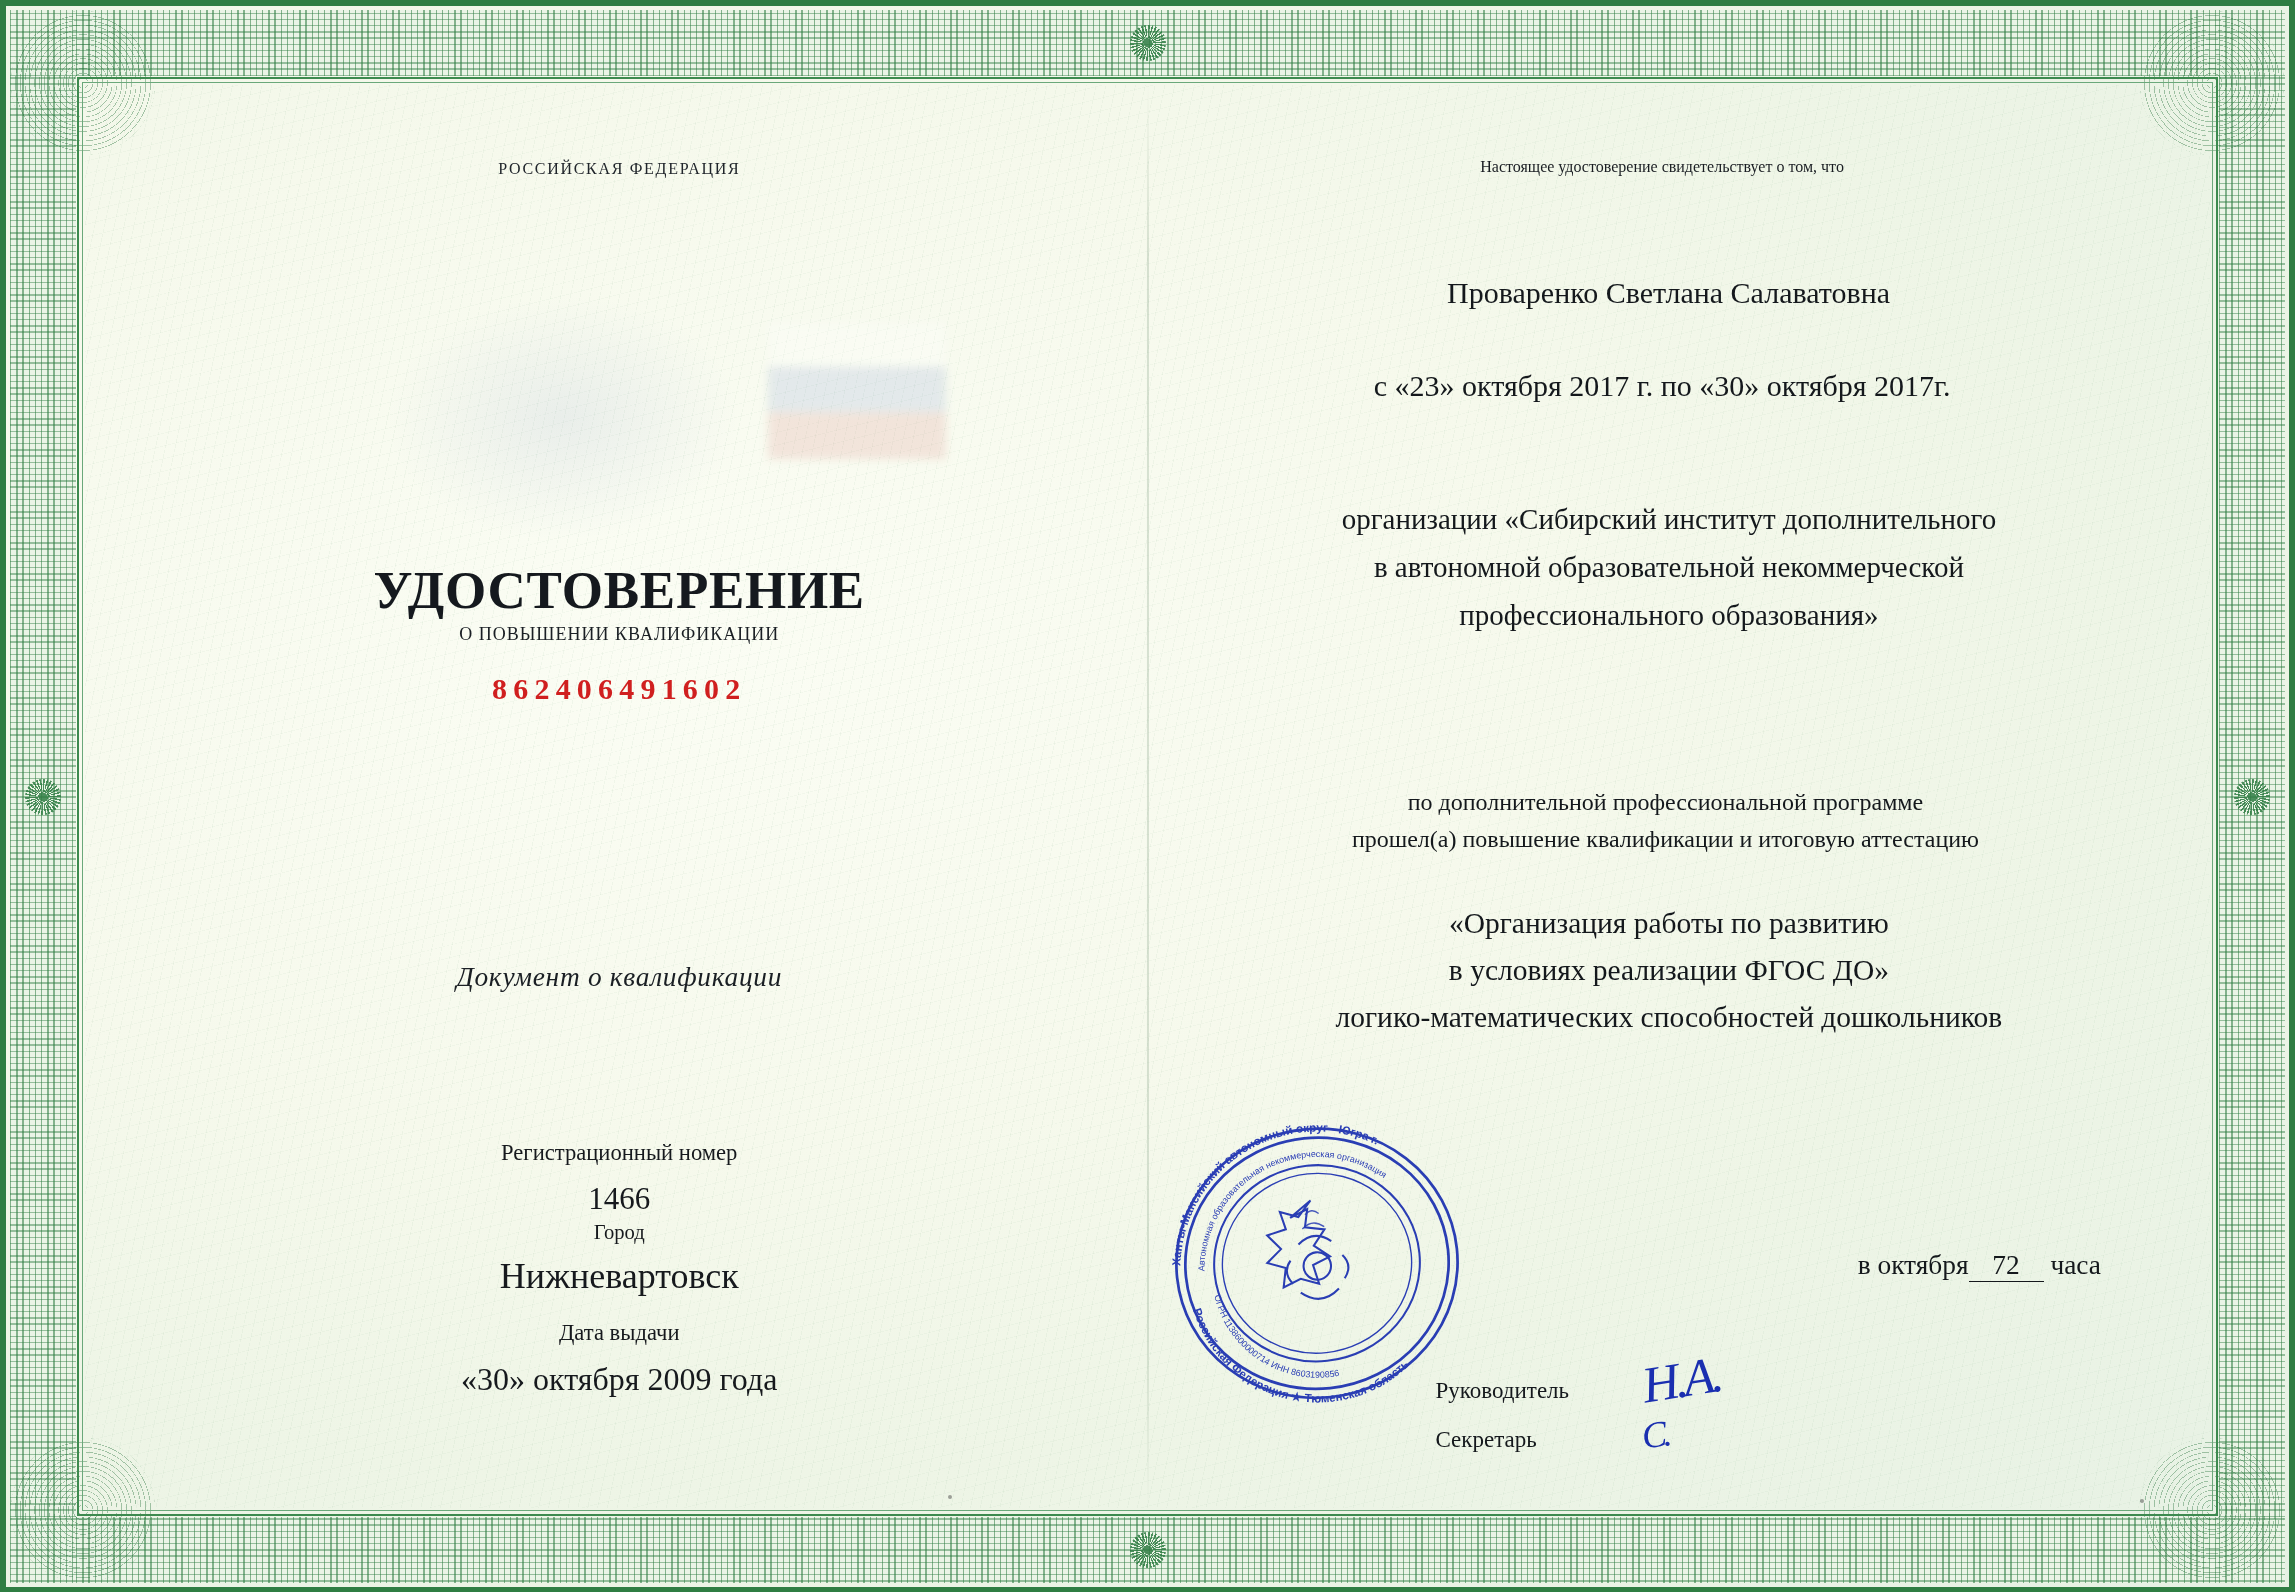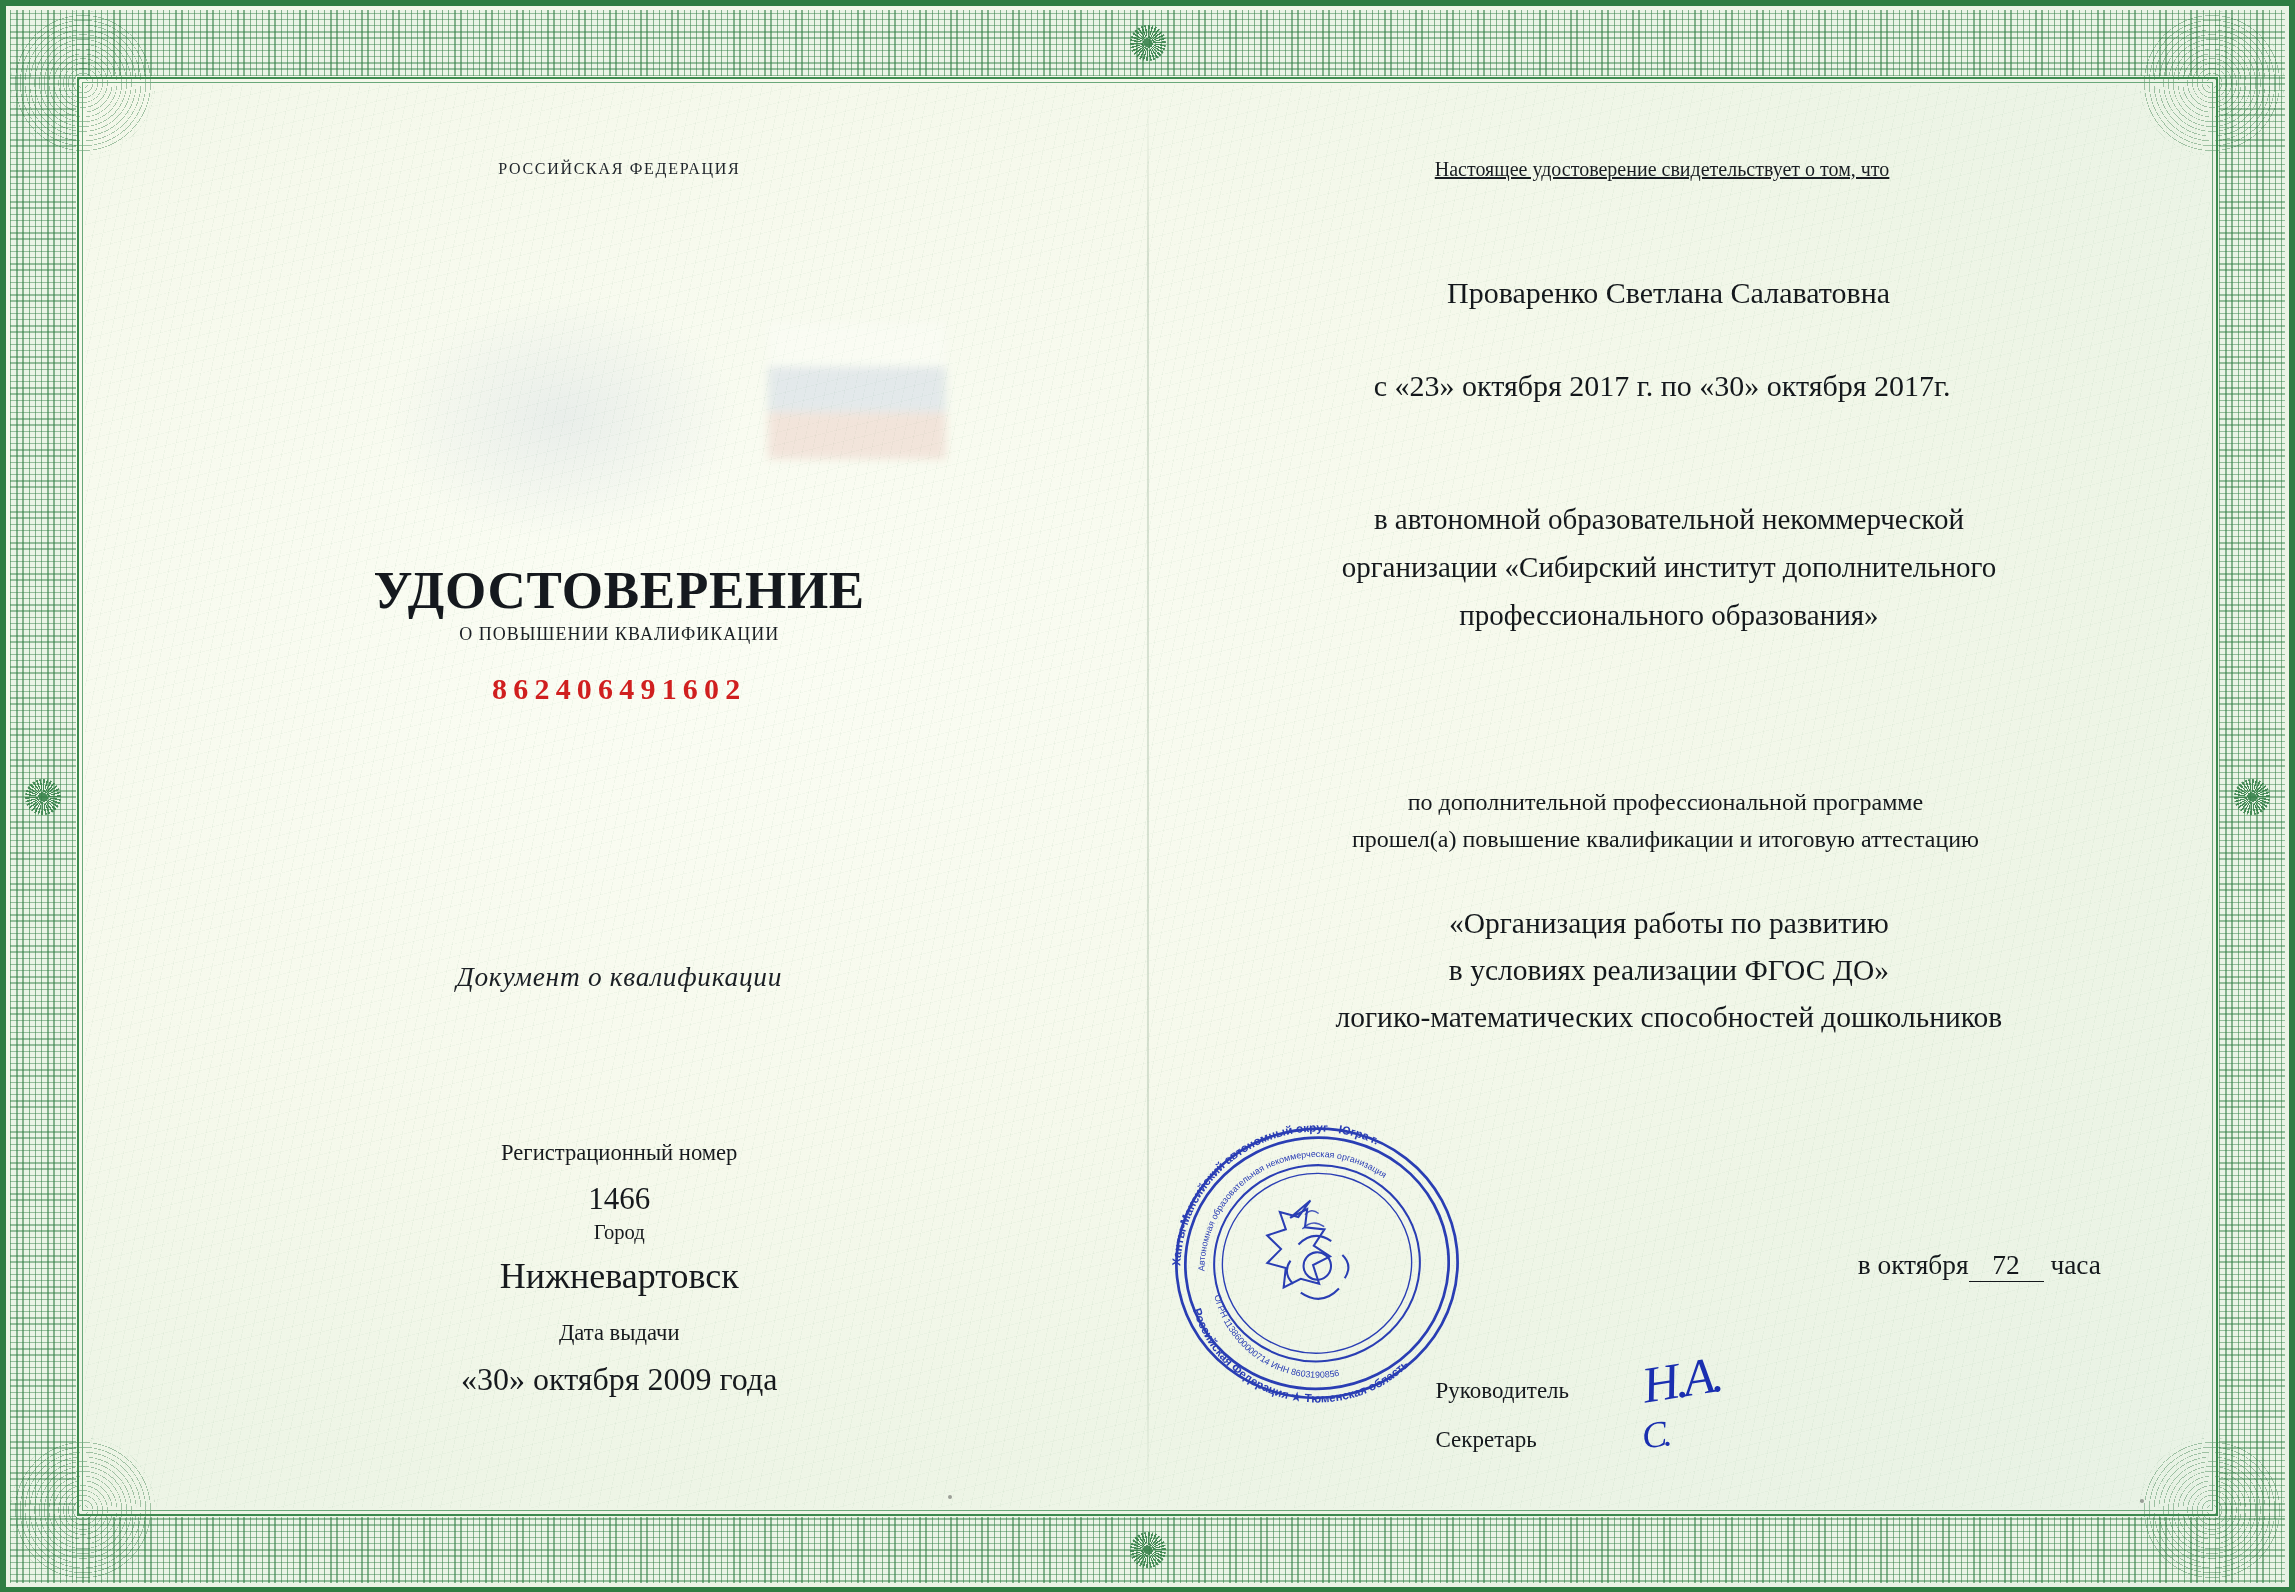--- a/index.html
+++ b/index.html
@@ -191,23 +191,22 @@
   .city-value  { font-size: 36px; margin-top: 11px; }
   .date-label  { font-size: 22.6px; margin-top: 23px; }
   .date-value  { font-size: 32px; margin-top: 15px; }
 
   
   .r-intro {
     position: absolute;
     left: 0; right: 27.4px;
     top: 67px;
     text-align: center;
-    font-size: 20px;
+    font-size: 16px;
     color: #191d22;
-    text-decoration: underline;
   }
   .r-fio {
     position: absolute;
     left: 13px; right: 27.4px;
     top: 185px;
     text-align: center;
     font-size: 30px;
     color: #14181c;
   }
   .r-period {
@@ -350,22 +349,22 @@
       </div>
     </div>
 
     <div class="col-right">
 
       <div class="r-intro">Настоящее удостоверение свидетельствует о том, что</div>
       <div class="r-fio">Проваренко Светлана Салаватовна</div>
       <div class="r-period">с «23» октября 2017 г. по «30» октября 2017г.</div>
 
       <div class="r-org">
+        <div>организации «Сибирский институт дополнительного</div>
         <div>в автономной образовательной некоммерческой</div>
-        <div>организации «Сибирский институт дополнительного</div>
         <div>профессионального образования»</div>
       </div>
 
       <div class="r-passed">
         <div>по дополнительной профессиональной программе</div>
         <div>прошел(а) повышение квалификации и итоговую аттестацию</div>
       </div>
 
       <div class="r-program">
         <div>«Организация работы по развитию</div>

